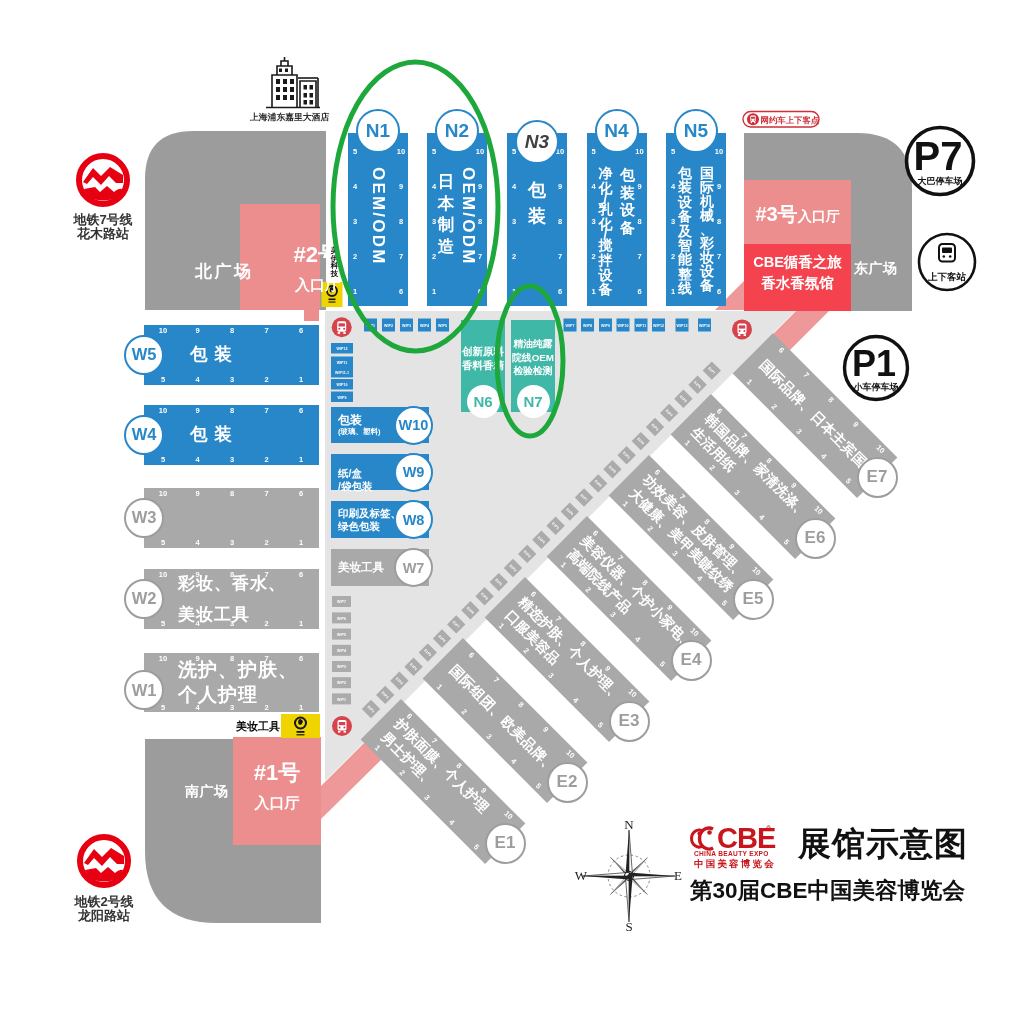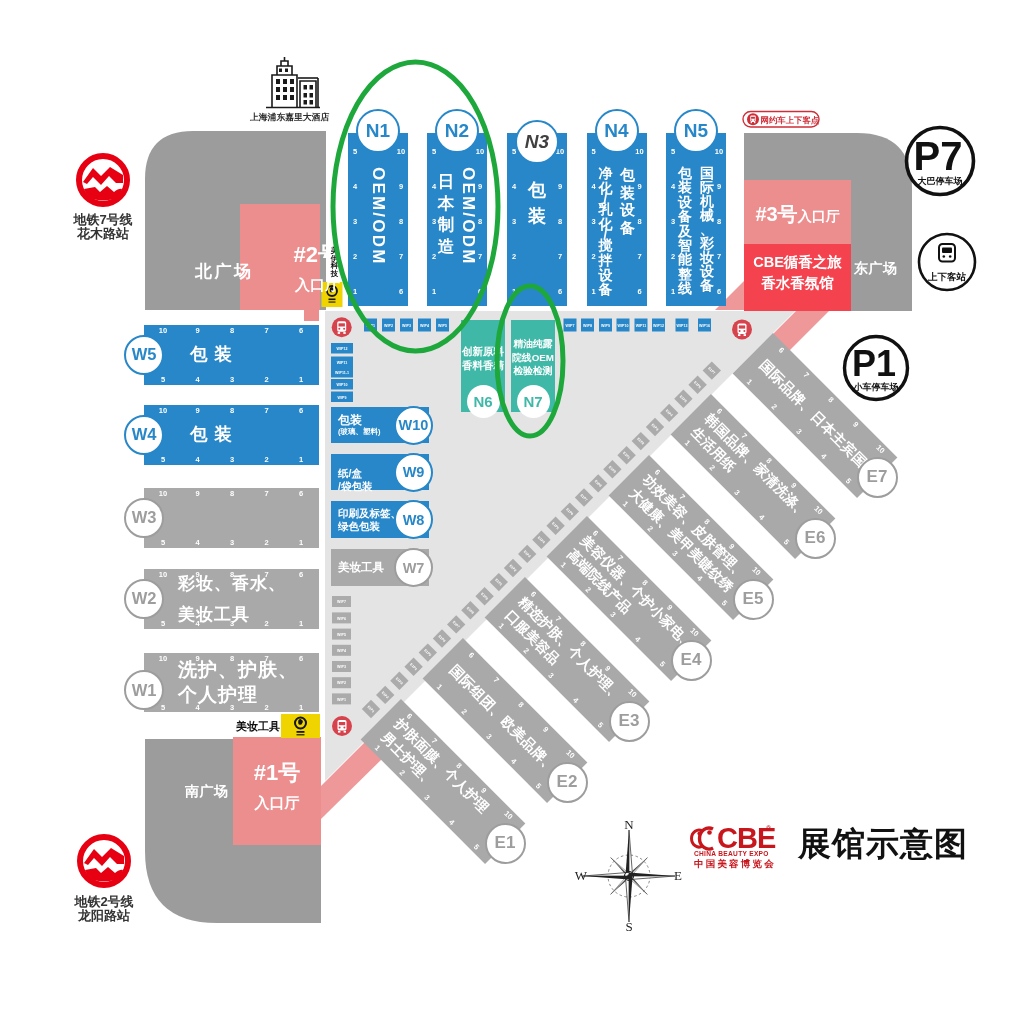--- a/index.html
+++ b/index.html
@@ -318,20 +318,21 @@
 <circle cx="699.5" cy="833.5" r="2.1" fill="#c8161d"></circle>
       <circle cx="709.5" cy="832.5" r="2.3" fill="#c8161d"></circle>
 <text x="717" y="848" font-family="Liberation Sans" font-size="29" font-weight="bold" fill="#c8161d" letter-spacing="-1">CBE</text>
 <text x="766" y="831" font-family="Liberation Sans" font-size="7" font-weight="bold" fill="#c8161d">®</text>
 <text x="694" y="856" font-family="Liberation Sans" font-size="6.6" font-weight="bold" fill="#c8161d" letter-spacing="0.3">CHINA BEAUTY EXPO</text>
 <text x="694" y="867" font-family="Liberation Sans" font-size="9.5" font-weight="bold" fill="#c8161d" letter-spacing="2.2">中国美容博览会</text>
 </svg>
 
 <div class="abs" style="left:798px;top:822px;width:170px;font-size:33px;font-weight:bold;color:#111;letter-spacing:1px;">展馆示意图</div>
 
+<div class="abs" style="left:690px;top:875px;font-size:22.5px;font-weight:bold;color:#111;white-space:nowrap;">第30届CBE中国美容博览会</div>
 
 
 <div class="abs" style="left:250px;top:112px;font-size:8.8px;font-weight:bold;color:#2b2b2b;white-space:nowrap;">上海浦东嘉里大酒店</div>
 
 <div class="abs" style="left:55px;top:213px;width:96px;text-align:center;font-size:13px;font-weight:bold;color:#333;line-height:14px;">地铁7号线<br>花木路站</div>
 
 <div class="abs" style="left:56px;top:895px;width:96px;text-align:center;font-size:13px;font-weight:bold;color:#333;line-height:14px;">地铁2号线<br>龙阳路站</div>
 
 <div class="abs htx" style="left:195px;top:260px;font-size:17px;letter-spacing:2.5px;">北广场</div>
 

